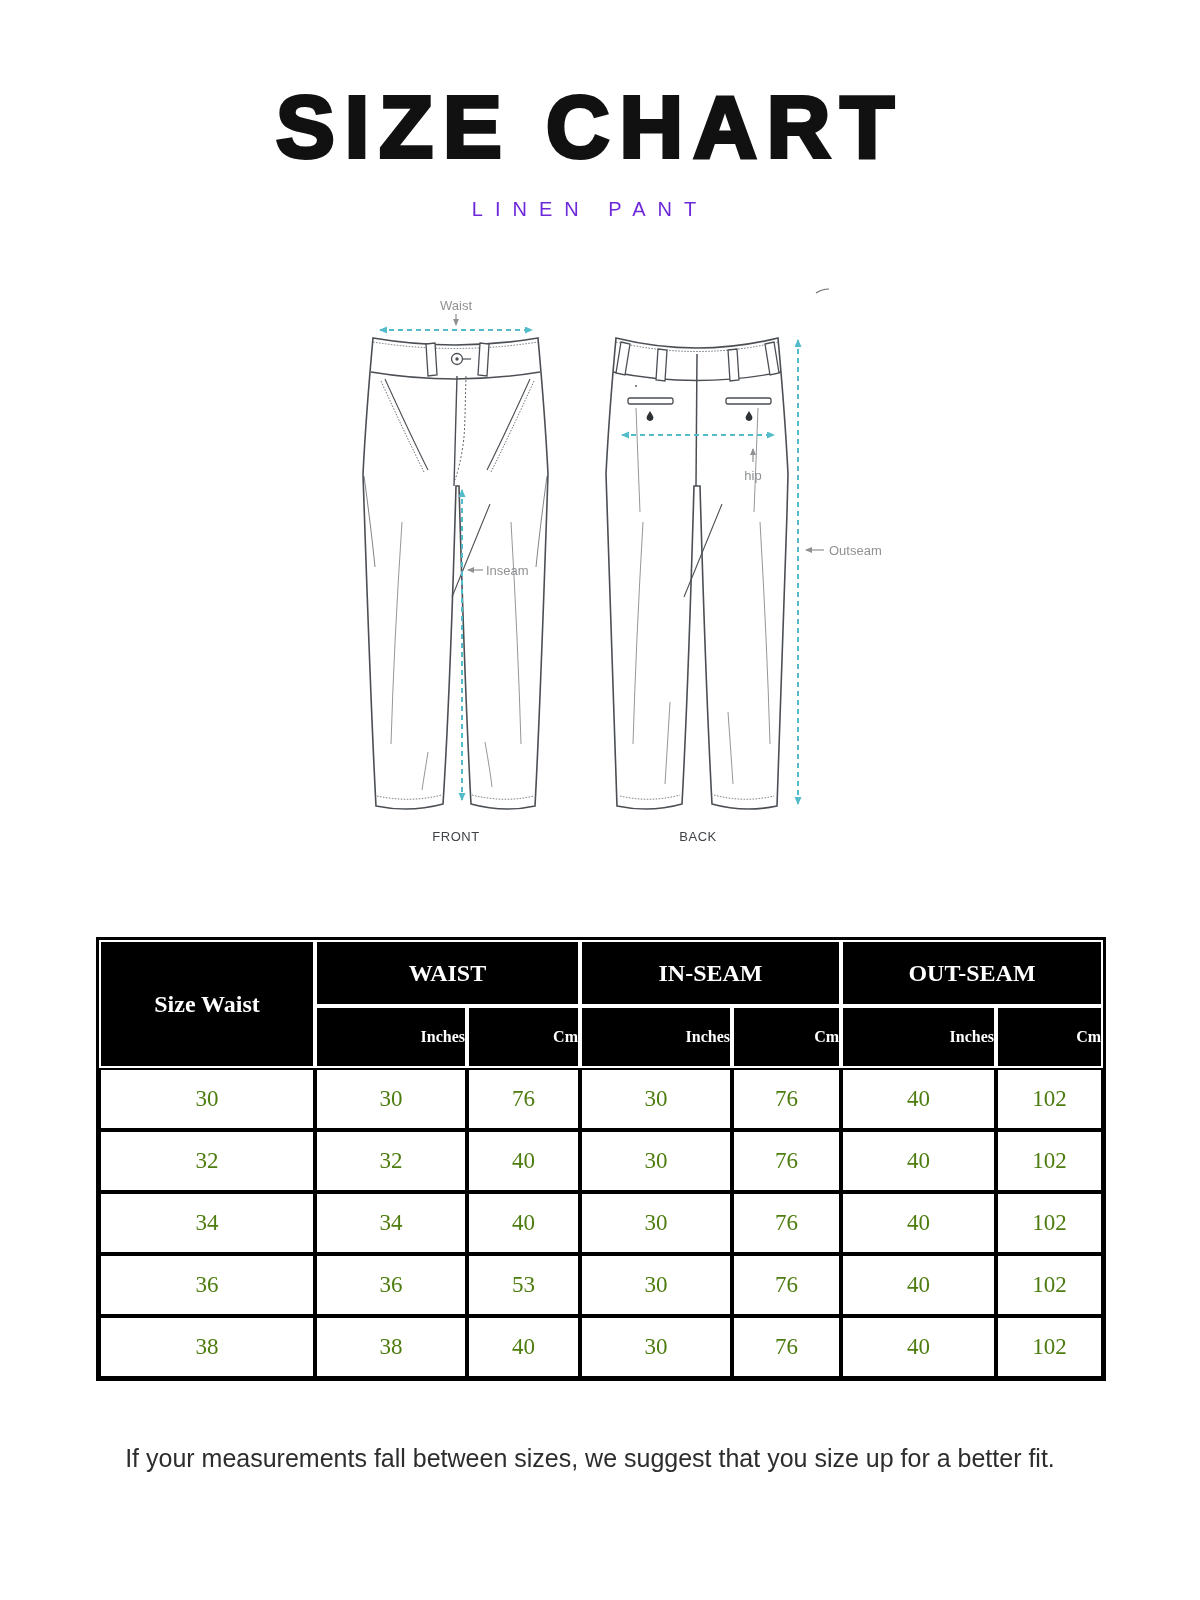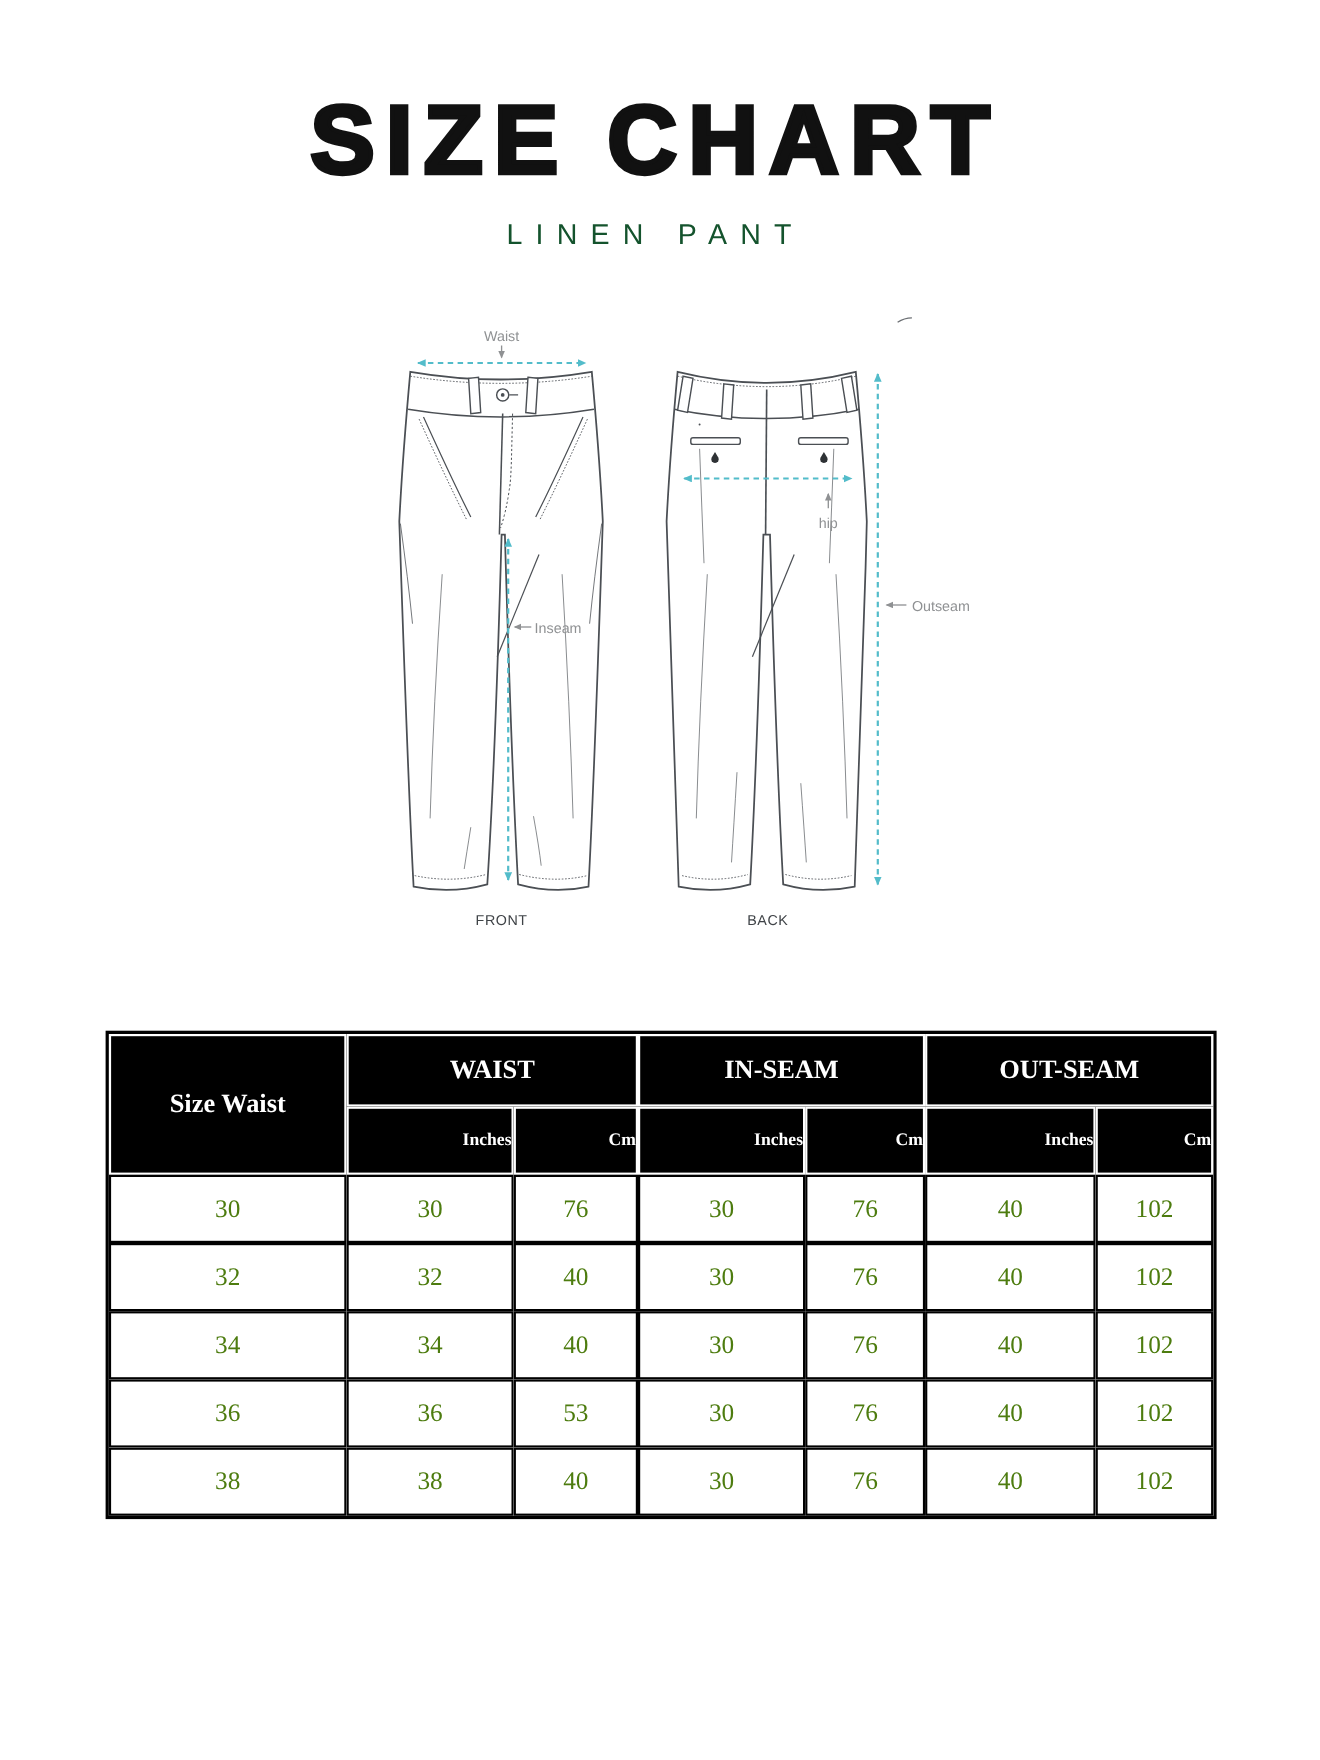--- a/index.html
+++ b/index.html
@@ -3,41 +3,40 @@
 <meta charset="utf-8">
 <style>
   html,body { margin:0; padding:0; background:#ffffff; }
   .page {
     position: relative;
     width: 1180px;
     height: 1600px;
     background: #ffffff;
     font-family: "Liberation Sans", sans-serif;
     overflow: hidden;
-    padding-left: 12px;
   }
   .title {
     position: absolute;
     top: 76px; left: 0; width: 100%;
     text-align: center;
     font-size: 88px;
     font-weight: bold;
     letter-spacing: 10px;
     color: #111111;
     -webkit-text-stroke: 4px #111111;
     font-family: "Liberation Sans", sans-serif;
   }
   .subtitle {
     position: absolute;
     top: 198px; left: 0; width: 100%;
     text-align: center;
-    font-size: 26px;
+    font-size: 20px;
     font-weight: normal;
     letter-spacing: 12px;
-    color: #14532d;
+    color: #6d28d9;
   }
   .diagram {
     position: absolute;
     left: 340px; top: 282px;
     width: 560px; height: 580px;
   }
   .diagram svg { display:block; }
   .size-table-wrap {
     position: absolute;
     left: 96px; top: 937px;
@@ -265,15 +264,16 @@
           <td>30</td>
           <td>76</td>
           <td>40</td>
           <td>102</td>
         </tr>
       </tbody>
     </table>
   </div>
 
   <div class="footer">
+    <span class="line">If your measurements fall between sizes, we suggest that you size up for a better fit.</span>
   </div>
 
 </div>
 
 </body></html>

